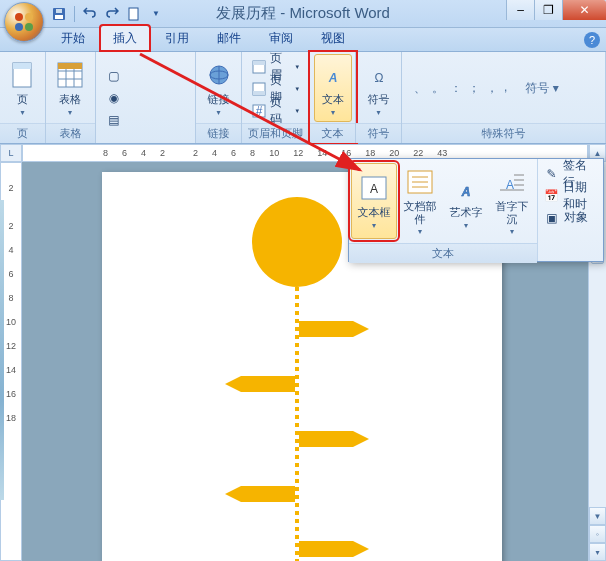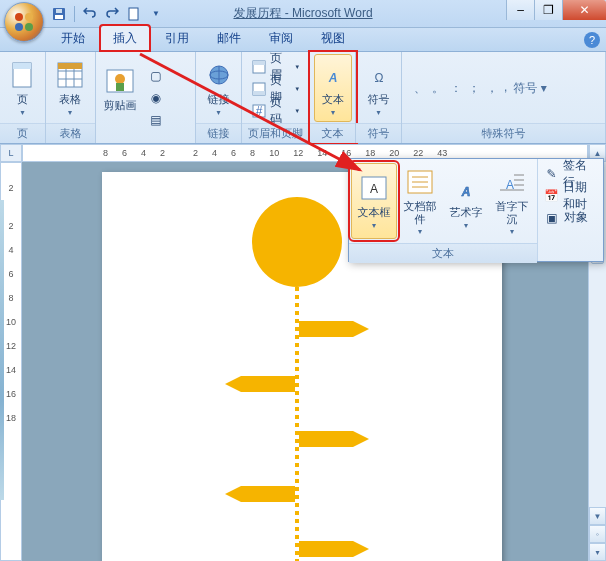--- a/index.html
+++ b/index.html
@@ -5,21 +5,21 @@
 * { margin: 0; padding: 0; box-sizing: border-box; font-family: "Microsoft YaHei", Tahoma, sans-serif; font-size: 12px; }
 body { background: #fff; width: 606px; height: 561px; overflow: hidden; position: relative; }
 
 
 .titlebar { height: 28px; background: linear-gradient(#cbe0f7, #bfd8f3); display: flex; align-items: center; position: relative; border-bottom: 1px solid #9ab8d8; }
 .office-btn { width: 40px; height: 40px; border-radius: 50%; background: radial-gradient(circle at 30% 30%, #fff, #e8b04a 40%, #d07830 70%, #3e6db5); position: absolute; left: 4px; top: 2px; z-index: 10; border: 1px solid #7a9ecc; box-shadow: 0 1px 3px rgba(0,0,0,.3); display:flex; align-items:center; justify-content:center; }
 .office-btn svg { width: 24px; height: 24px; }
 .qat { margin-left: 50px; display: flex; gap: 4px; align-items: center; }
 .qat-item { width: 18px; height: 18px; display: flex; align-items: center; justify-content: center; color: #2a5a9a; border-radius: 2px; }
 .qat-sep { width: 1px; height: 16px; background: #8aaed4; margin: 0 2px; }
-.title-text { position: absolute; left: 50%; transform: translateX(-50%); color: #3b5d84; font-size: 12px; text-decoration: underline; }
+.title-text { position: absolute; left: 50%; transform: translateX(-50%); color: #3b5d84; font-size: 15px; }
 .win-controls { position: absolute; right: 0; top: 0; display: flex; height: 20px; }
 .win-btn { width: 28px; height: 20px; display: flex; align-items: center; justify-content: center; border-left: 1px solid #9ab8d8; background: linear-gradient(#e6f0fb, #cfe2f6); }
 .win-close { width: 44px; background: linear-gradient(#e89a88, #cf4a2f); color: #fff; border-top-right-radius: 3px; }
 
 
 .ribbon-tabs { height: 24px; background: linear-gradient(#cde1f6, #bcd6f1); display: flex; align-items: flex-end; padding-left: 48px; gap: 2px; border-bottom: 1px solid #8eb0d6; position: relative; }
 .tab { padding: 4px 12px; color: #15428b; cursor: default; border: 1px solid transparent; border-bottom: none; border-radius: 3px 3px 0 0; }
 .tab.active { background: #e6eff9; border-color: #8eb0d6; color: #15428b; }
 .tab.highlight { outline: 2px solid #e02020; outline-offset: -1px; }
 .help-icon { position: absolute; right: 6px; top: 4px; width: 16px; height: 16px; border-radius: 50%; background: #4b8ad6; color: #fff; display: flex; align-items: center; justify-content: center; font-size: 11px; }
@@ -163,30 +163,20 @@
           </div>
         <div class="lbl">表格</div>
         <div class="drop">▾</div>
       </div>
     </div>
     <div class="group-label">表格</div>
   </div>
 
   <div class="group" style="width:100px">
     <div class="group-body">
-      <div class="big-btn">
-        <div class="icon">
-            <svg width="28" height="24" viewBox="0 0 28 24">
-              <rect x="1" y="1" width="26" height="22" fill="#fff" stroke="#6a90b8"></rect>
-              <circle cx="14" cy="10" r="5" fill="#e8a030"></circle>
-              <rect x="10" y="14" width="8" height="8" fill="#5a9e4a"></rect>
-            </svg>
-          </div>
-        <div class="lbl">剪贴画</div>
-      </div>
       <div class="small-row" style="align-self:center">
         <div class="small-item">
             <span class="sicon">▢</span>
           </div>
         <div class="small-item">
             <span class="sicon">◉</span>
           </div>
         <div class="small-item">
             <span class="sicon">▤</span>
           </div>
@@ -280,21 +270,21 @@
   </div>
 
   <div class="group" style="flex:1">
     <div class="group-body" style="flex-wrap:wrap;align-content:center;gap:6px;padding:6px 8px;">
       <span style="color:#4a6f9c">、</span>
       <span style="color:#4a6f9c">。</span>
       <span style="color:#4a6f9c">：</span>
       <span style="color:#4a6f9c">；</span>
       <span style="color:#4a6f9c">，</span>
       <span style="color:#4a6f9c">,</span>
-      <span style="color:#4a6f9c;margin-left:0">符号 ▾</span>
+      <span style="color:#4a6f9c;margin-left:12px">符号 ▾</span>
     </div>
     <div class="group-label">特殊符号</div>
   </div>
 </div>
 
 <div class="ruler-corner">L</div>
 <div class="hruler">
   <span class="tick">8</span>
   <span class="tick">6</span>
   <span class="tick">4</span>

